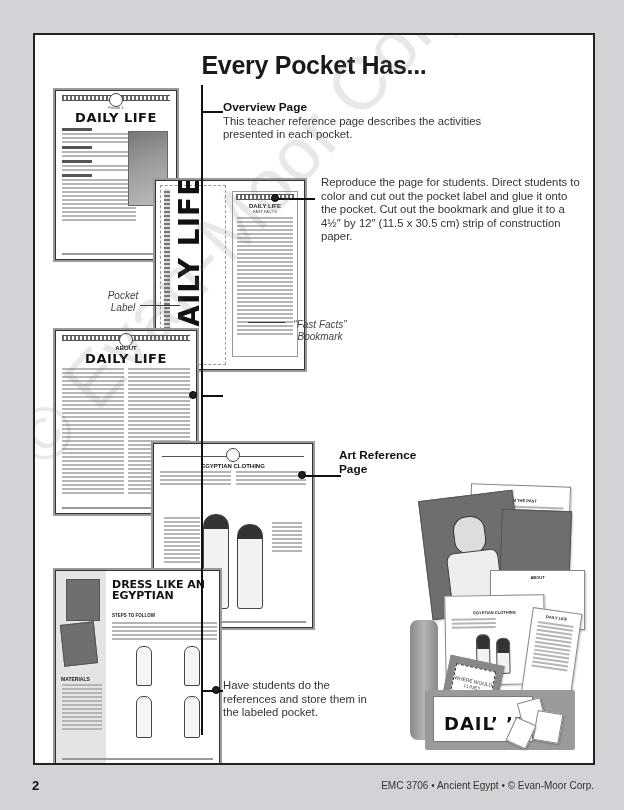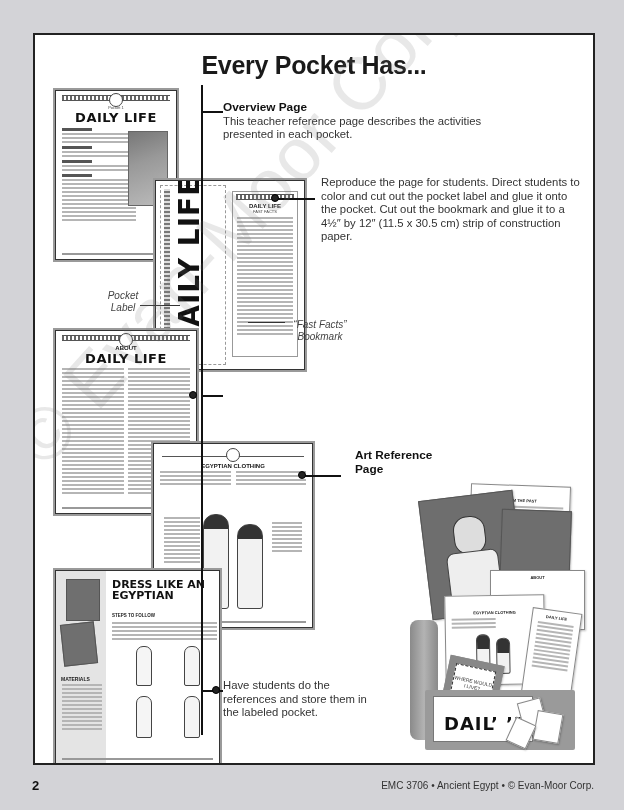--- a/index.html
+++ b/index.html
@@ -459,21 +459,21 @@
   <div class="anno" style="left:286px;top:141px;width:265px">
     <span>Reproduce the page for students. Direct students to color and cut out the pocket label and glue it onto the pocket. Cut out the bookmark and glue it to a 4½″ by 12″ (11.5 x 30.5 cm) strip of construction paper.</span>
   </div>
 
   <div class="caption" style="left:68px;top:255px;width:40px">Pocket Label</div>
   <div class="caption" style="left:250px;top:284px;width:70px">“Fast Facts” Bookmark</div>
 
   <div class="anno" style="left:188px;top:343px;width:335px">
   </div>
 
-  <div class="anno" style="left:320px;top:414px;width:80px">
+  <div class="anno" style="left:304px;top:414px;width:80px">
     <span class="head">Art Reference Page</span>
   </div>
 
   <div class="anno" style="left:188px;top:644px;width:160px">
     <span>Have students do the references and store them in the labeled pocket.</span>
   </div>
 
   <div class="collage">
     <div class="c-sheet" style="left:55px;top:10px;width:100px;height:60px;transform:rotate(2deg)">
       <div style="font-size:4px;font-weight:bold;text-align:center;margin-top:12px">FROM THE PAST</div>

